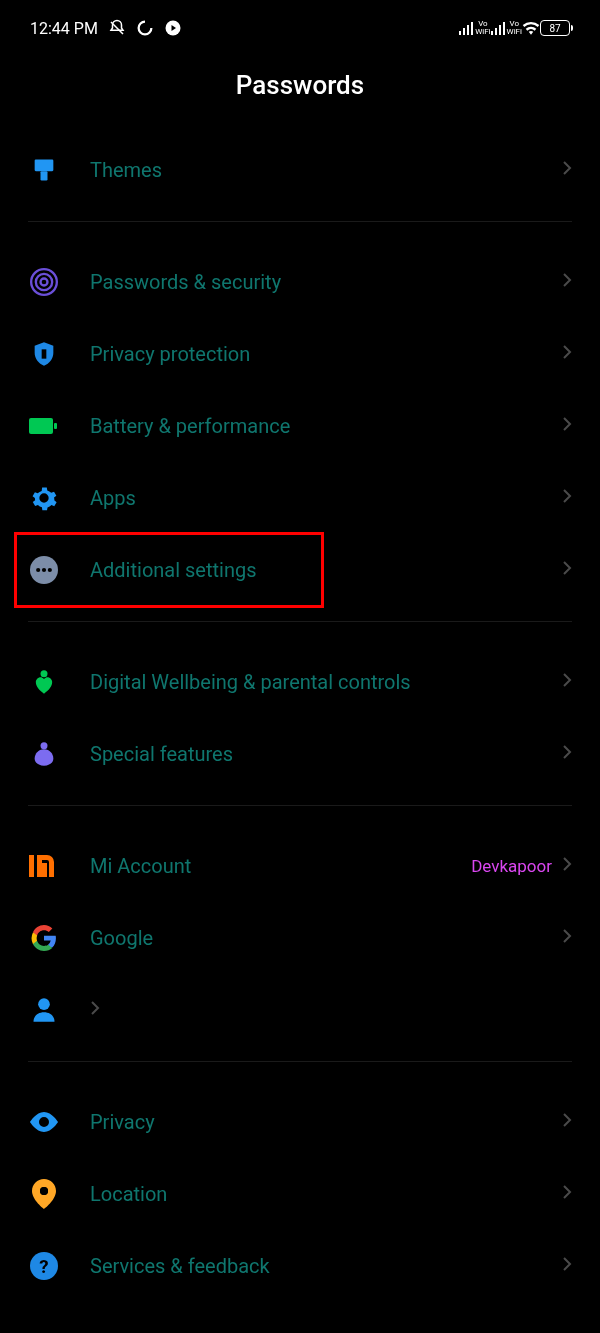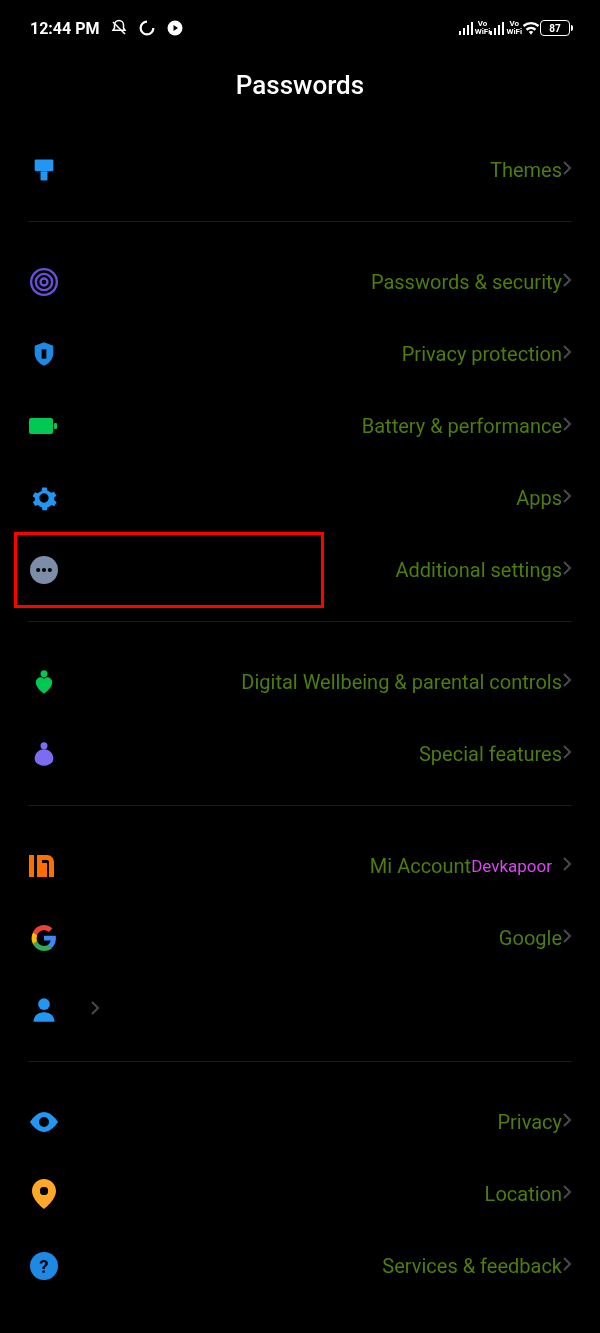--- a/index.html
+++ b/index.html
@@ -11,21 +11,21 @@
       color: #ffffff;
       overflow: hidden;
     }
     .status-bar {
       display: flex;
       justify-content: space-between;
       align-items: center;
       padding: 8px 30px 0 30px;
       height: 48px;
       font-size: 16px;
-      font-weight: 700;
+      font-weight: 400;
     }
     .status-left { display: flex; align-items: center; gap: 10px; }
     .status-right { display: flex; align-items: center; gap: 0; }
     .status-ico { display: inline-flex; }
     .vowifi { font-size: 8px; line-height: 8px; display: flex; flex-direction: column; align-items: center; }
     .battery {
       display: inline-flex; align-items: center;
       border: 1.5px solid #fff; border-radius: 4px;
       width: 30px; height: 16px; padding: 1px;
       position: relative; font-size: 10px; justify-content: center;
@@ -52,22 +52,21 @@
       display: flex;
       justify-content: flex-start;
     }
     .icon {
       width: 32px; height: 32px;
       display: flex; align-items: center; justify-content: center;
     }
     .label {
       font-size: 20px;
       flex: 1;
-      color: #4d7c0f;
-      text-align: right;
+      color: #0f766e;
     }
     .value {
       font-size: 17px;
       color: #d946ef;
       margin-right: 10px;
     }
     .chevron { color: #4a4a4a; }
     .divider {
       height: 1px;
       background: #1a1a1a;

